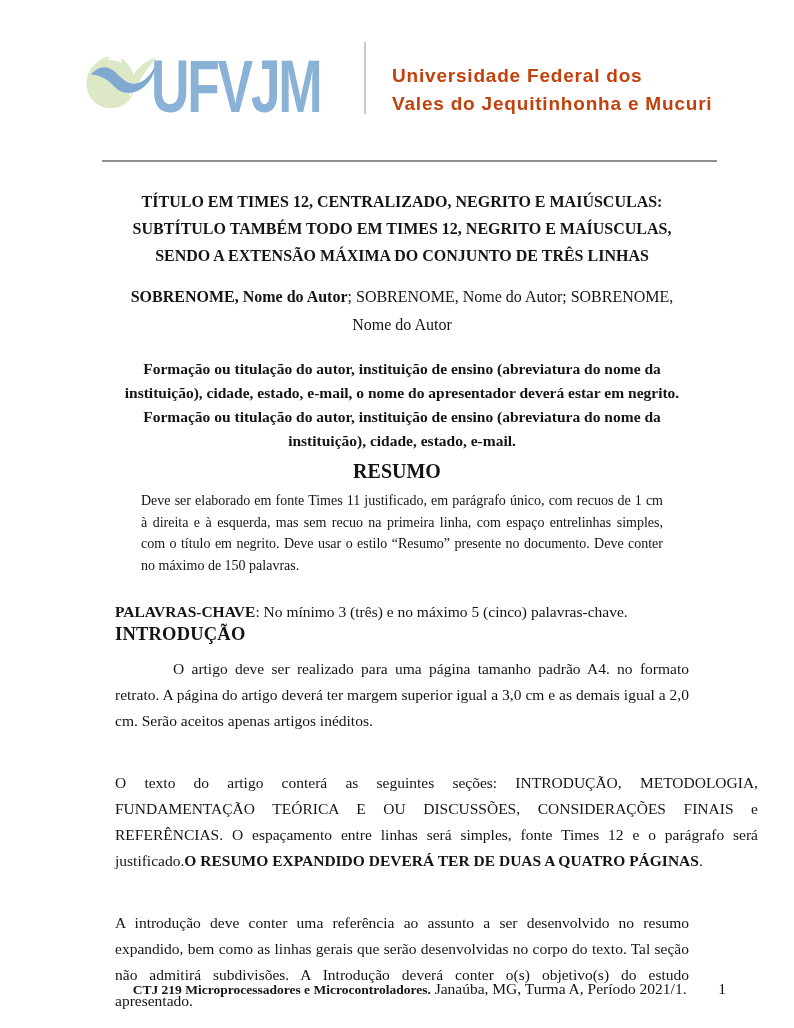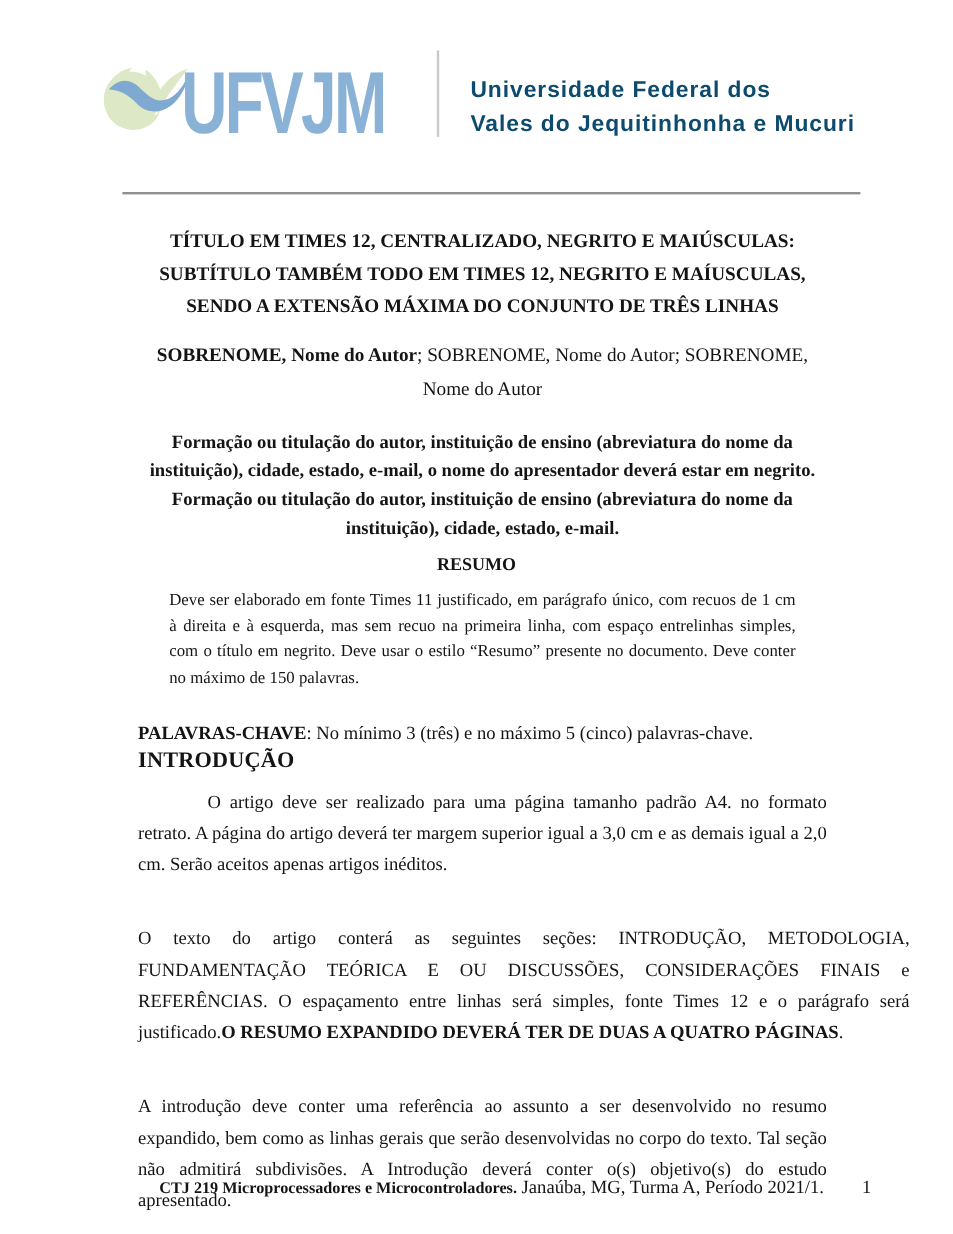--- a/index.html
+++ b/index.html
@@ -31,21 +31,21 @@
     margin-left:-8px;
     white-space:nowrap;
   }
   .vdivider { width:2px; height:72px; background:#c9c9c9; margin-left:-16px; }
   .uni-name {
     font-family:"Liberation Sans", sans-serif;
     font-weight:bold;
     font-size:19px;
     line-height:28px;
     letter-spacing:0.8px;
-    color:#0c4a6e;
+    color:#c2410c;
     margin:20px 0 0 26px;
     white-space:nowrap;
   }
   .uni-name span { display:block; }
 
   .rule { border:none; height:2px; background:#8f8f8f; margin:38px 72px 0 97px; }
 
   
   .m  { margin-left:110px; margin-right:100px; }
 
@@ -65,21 +65,21 @@
   }
   .affil {
     text-align:center;
     font-size:15.5px;
     line-height:24px;
   }
   .affil-block { margin-top:18px;font-weight:bold; }
   .resumo-h {
     margin-top:8px;
     text-align:center;
-    font-size:15px;
+    font-size:20px;
     font-weight:bold;
     line-height:20px;
   }
   .resumo-p {
     margin:9px 126px 16px 136px;
     text-align:justify;
     font-size:14px;
     line-height:21.5px;
   }
   .keywords {

